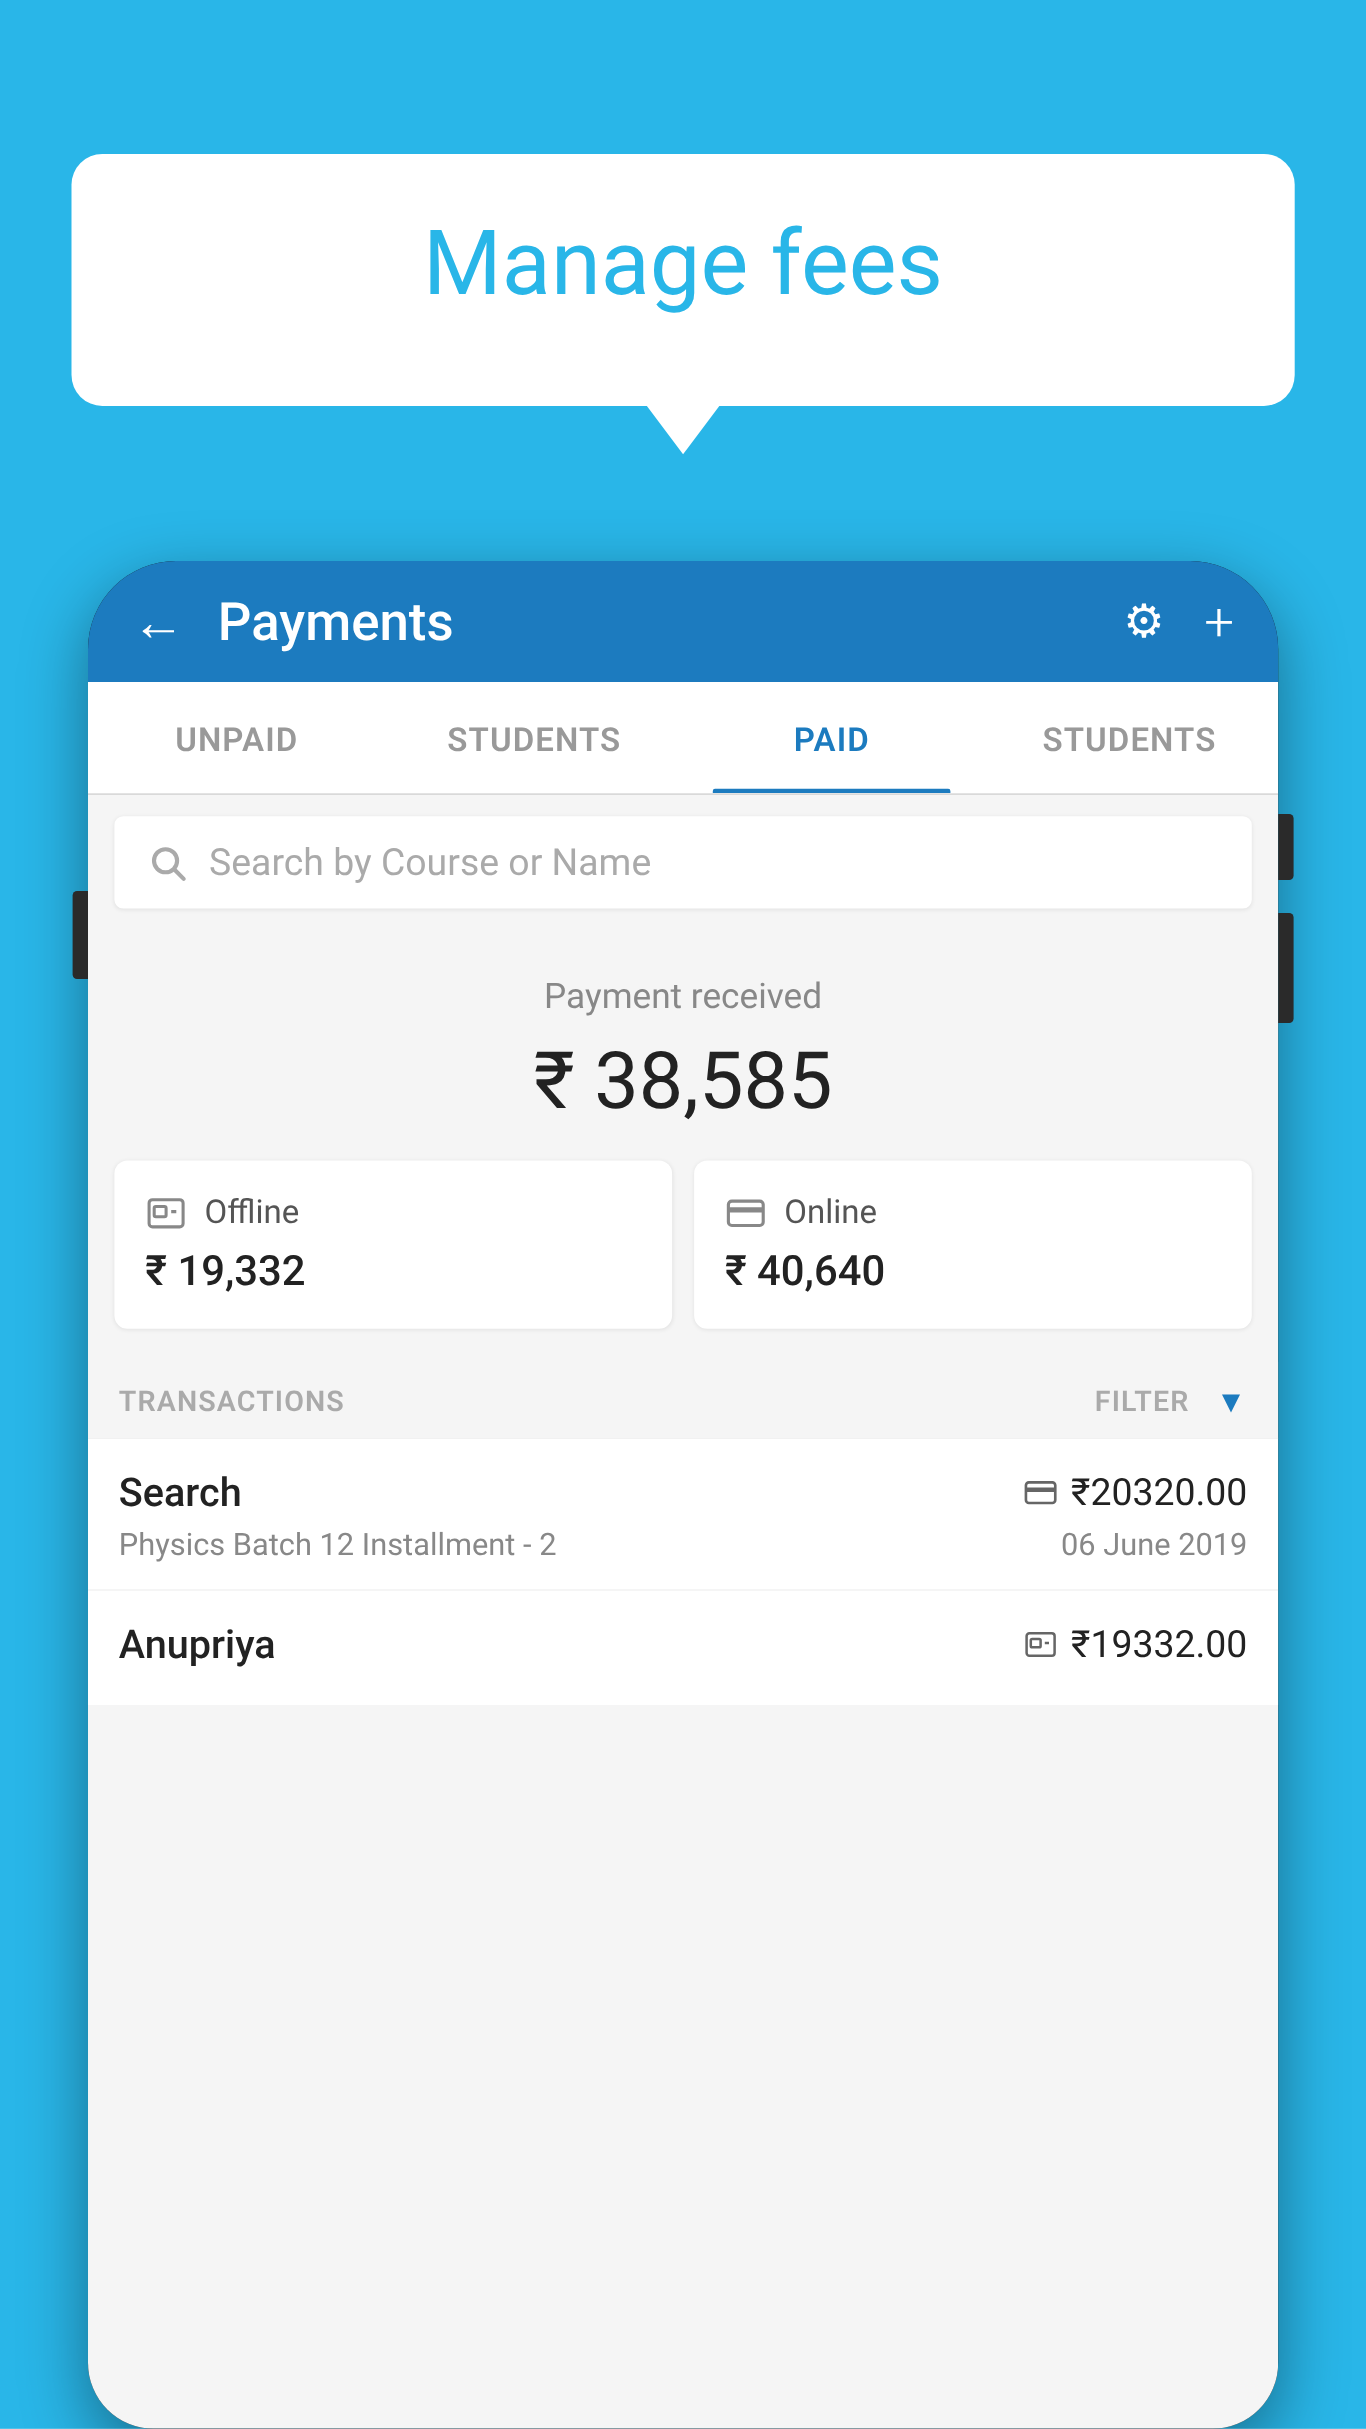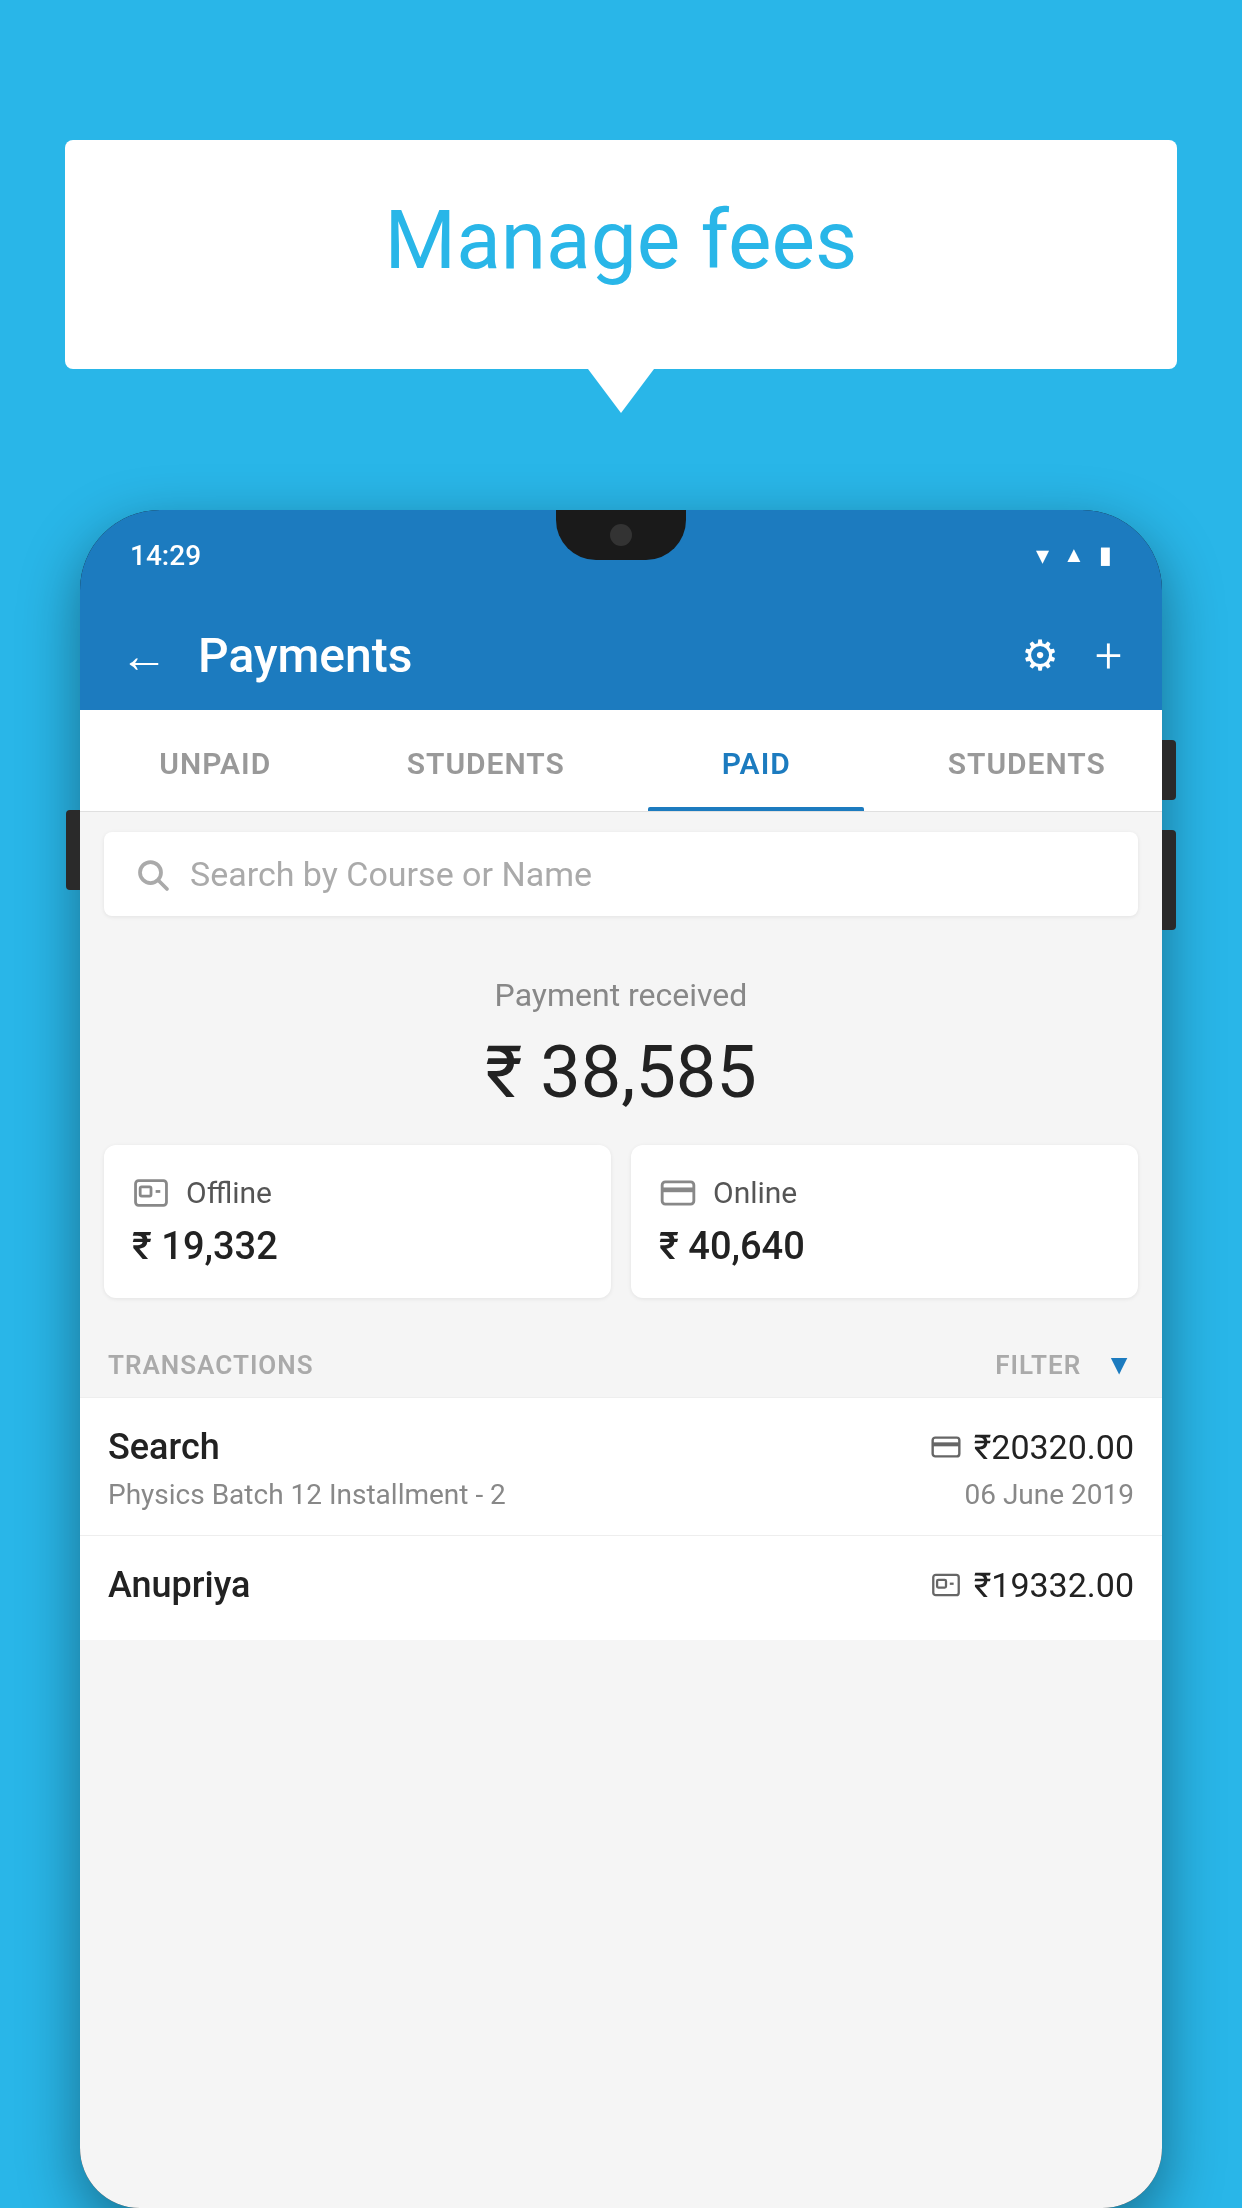--- a/index.html
+++ b/index.html
@@ -16,21 +16,21 @@
     
     .speech-bubble-container {
       position: absolute;
       top: 140px;
       left: 65px;
       right: 65px;
     }
 
     .speech-bubble {
       background: white;
-      border-radius: 8px;
+      border-radius: 28px;
       padding: 55px 70px 60px;
       text-align: center;
       position: relative;
     }
 
     .speech-bubble::after {
       content: '';
       position: absolute;
       bottom: -44px;
       left: 50%;
@@ -398,31 +398,20 @@
 
 <div class="phone-container">
   <div class="phone-frame">
 
     <div class="phone-body-sides"></div>
     <div class="phone-body-sides-right"></div>
     <div class="phone-body-sides-right2"></div>
 
     <div class="phone-inner">
 
-      <div class="phone-top-bar">
-        <div class="notch">
-          <div class="camera-dot"></div>
-        </div>
-        <span class="status-time">14:29</span>
-        <div class="status-icons">
-          <span class="wifi-icon"></span>
-          <span class="signal-icon"></span>
-          <span class="battery-icon"></span>
-        </div>
-      </div>
 
       <div class="app-header">
         <span class="back-arrow">←</span>
         <span class="header-title">Payments</span>
         <div class="header-icons">
           <span class="gear-icon">⚙</span>
           <span class="plus-icon">+</span>
         </div>
       </div>
 

